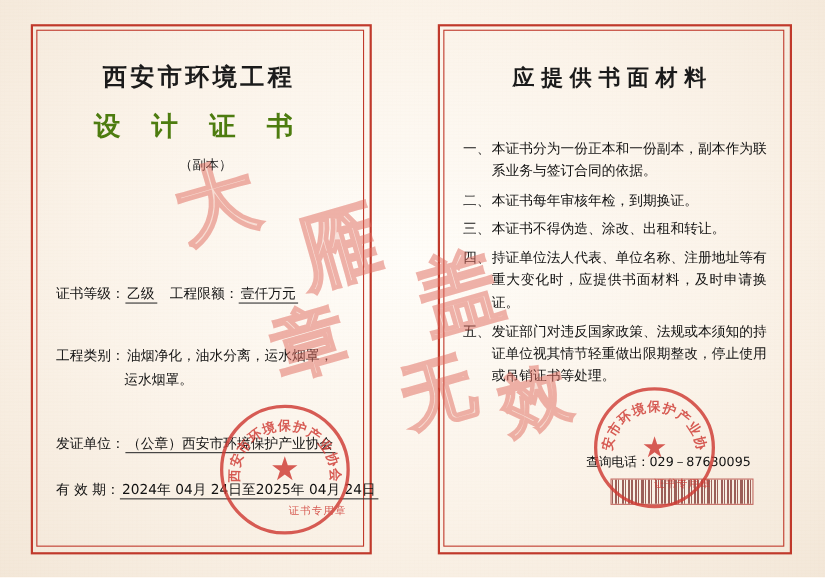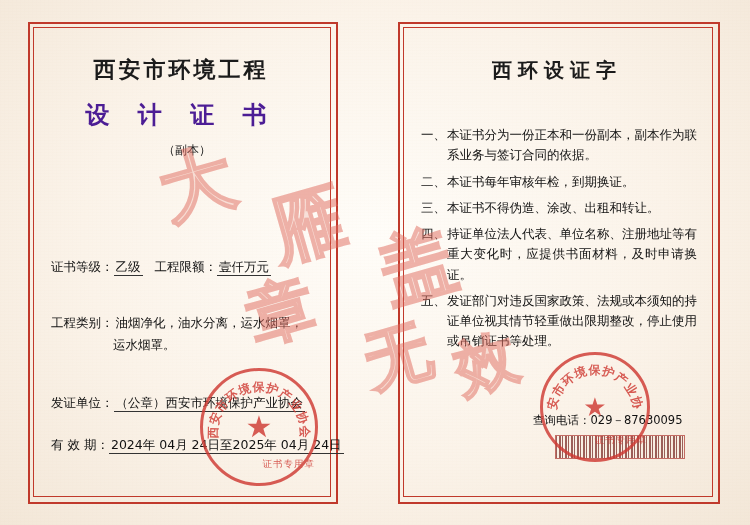--- a/index.html
+++ b/index.html
@@ -85,21 +85,21 @@
   }
   .title-sub {
     position: absolute;
     left: 0;
     top: 72px;
     width: 296px;
     text-align: center;
     font-size: 24px;
     font-weight: bold;
     letter-spacing: 10px;
-    color: #4c1d95;
+    color: #4d7c0f;
     font-family: "DejaVu Serif", "Liberation Serif", serif;
   }
   .title-copy {
     position: absolute;
     left: 0;
     top: 115px;
     width: 308px;
     text-align: center;
     font-size: 12px;
     color: #222;
@@ -308,21 +308,21 @@
     <div class="field row-issuer">
       <span class="label">发证单位：</span><span class="value">（公章）西安市环境保护产业协会</span>
     </div>
 
     <div class="field row-valid">
       <span class="label">有 效 期：</span><span class="value">2024年 04月 24日至2025年 04月 24日</span>
     </div>
   </div>
 
   <div class="right-panel">
-    <div class="notice-title">西环设证字</div>
+    <div class="notice-title">应提供书面材料</div>
 
     <div class="notice-list">
       <div class="notice-item">
         <span class="notice-idx">一、</span>
         <span class="notice-text">本证书分为一份正本和一份副本，副本作为联系业务与签订合同的依据。</span>
       </div>
       <div class="notice-item">
         <span class="notice-idx">二、</span>
         <span class="notice-text">本证书每年审核年检，到期换证。</span>
       </div>

